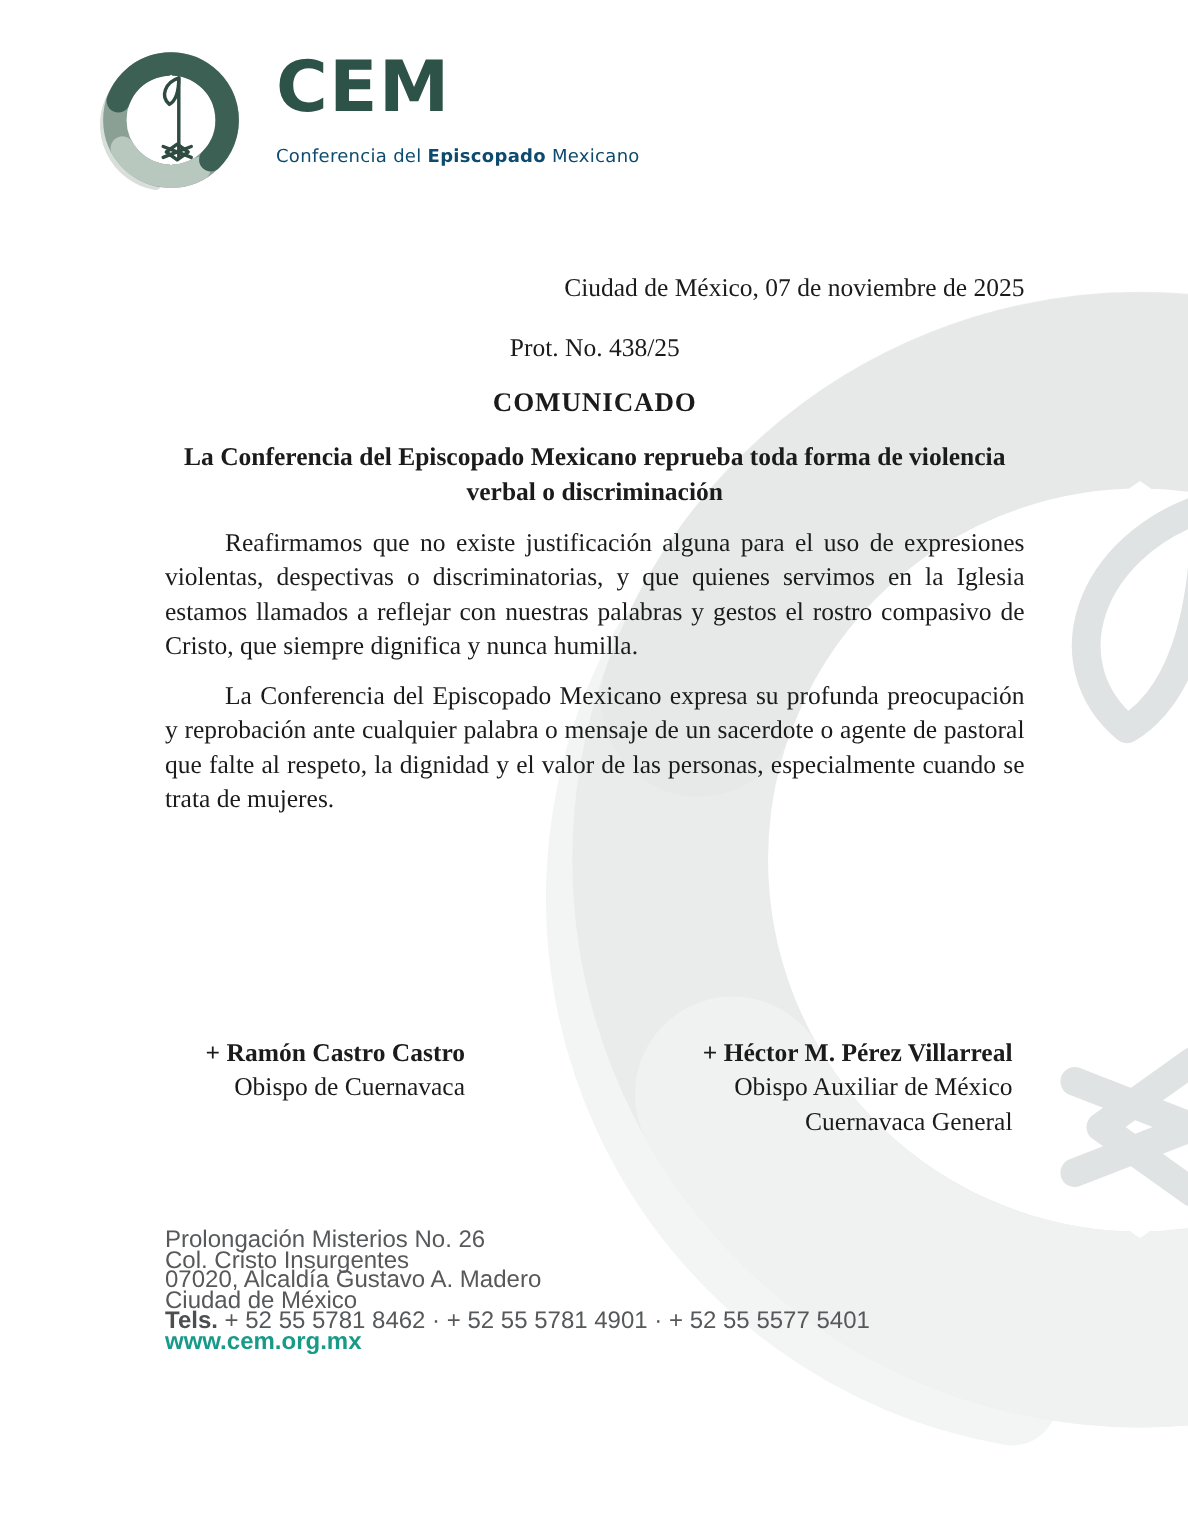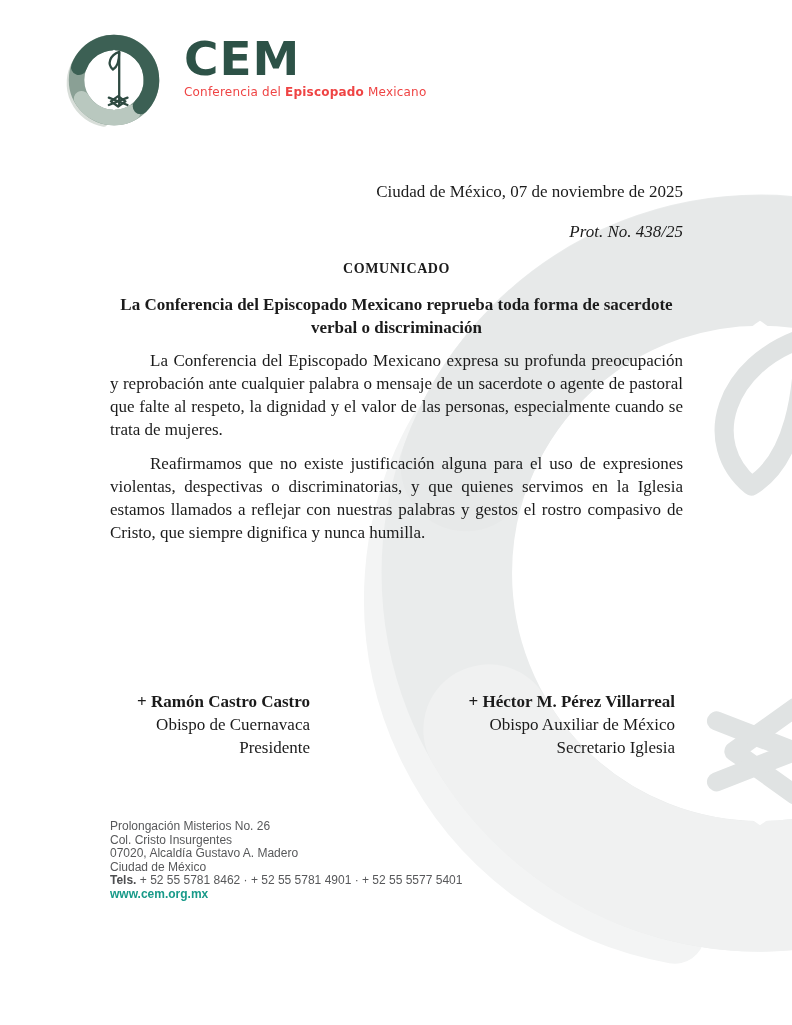--- a/index.html
+++ b/index.html
@@ -17,40 +17,40 @@
     position:absolute;left:325px;top:138px;
     width:870px;height:870px;
     z-index:0;pointer-events:none;
   }
   .logo-color{--c-pale:#d8ded9;--c-mid:#8aa095;--c-light:#b9c8bf;--c-dark:#3c6054;--c-core:#ffffff;--c-staff:#2e4a41;}
   .logo-gray {--c-pale:#f3f4f4;--c-mid:#eaecec;--c-light:#f0f1f1;--c-dark:#e7e9e9;--c-core:#ffffff;--c-staff:#e0e3e3;}
   
   .header-logo{position:absolute;left:62px;top:28px;width:104px;height:104px;z-index:2;}
   .wordmark{position:absolute;left:184px;top:34px;z-index:2;font-family:"DejaVu Sans",sans-serif;}
   .acronym{font-size:47px;font-weight:700;line-height:1.05;color:#2d5247;letter-spacing:1px;}
-  .tagline{margin-top:2px;font-size:12px;color:#ef4444;letter-spacing:.2px;}
+  .tagline{margin-top:14px;font-size:12px;color:#0c4a6e;letter-spacing:.2px;}
   .tagline b{font-weight:700;}
   
   .col{position:absolute;left:110px;top:180px;width:573px;z-index:2;font-size:17px;line-height:23px;}
   .dateline{text-align:right;}
-  .protocol{text-align:right;font-style:italic;margin-top:17px;}
-  .doc-title{text-align:center;font-weight:700;letter-spacing:.6px;margin-top:14px;font-size:14px;font-family:Liberation Serif, serif;}
+  .protocol{text-align:center;margin-top:17px;}
+  .doc-title{text-align:center;font-weight:700;letter-spacing:.6px;margin-top:14px;font-size:18px;font-family:Liberation Serif, serif;}
   .doc-subtitle{text-align:center;font-weight:700;margin-top:13px;}
   .para{margin:0;margin-top:11px;text-align:justify;text-indent:40px;}
   .para.first{margin-top:10px;}
   
   .sig{position:absolute;top:690px;z-index:2;text-align:right;font-size:17px;line-height:23px;}
   .sig .name{font-weight:700;}
   .sig-left{left:95px;width:215px;}
   .sig-right{left:415px;width:260px;}
   
   .footer{
     position:absolute;left:110px;top:820px;z-index:2;
     font-family:"Liberation Sans",sans-serif;
-    font-size:12px;line-height:13.5px;color:#57585a;
+    font-size:16px;line-height:13.5px;color:#57585a;
   }
   .footer .tels b{font-weight:700;color:#4d4e50;}
   .footer .website{font-weight:700;color:#189a89;}
 </style>
 </head>
 <body>
 
 <svg width="0" height="0" style="position:absolute" aria-hidden="true">
   <defs>
     <symbol id="cem-crest" viewBox="0 0 100 100">
@@ -80,34 +80,33 @@
   </svg>
   <div class="wordmark">
     <div class="acronym">CEM</div>
     <div class="tagline"><span>Conferencia del </span><b>Episcopado</b><span> Mexicano</span></div>
   </div>
 
   <div class="col">
     <div class="dateline">Ciudad de México, 07 de noviembre de 2025</div>
     <div class="protocol">Prot. No. 438/25</div>
     <div class="doc-title">COMUNICADO</div>
-    <div class="doc-subtitle">La Conferencia del Episcopado Mexicano reprueba toda forma de sacerdote verbal o discriminación</div>
+    <div class="doc-subtitle">La Conferencia del Episcopado Mexicano reprueba toda forma de violencia verbal o discriminación</div>
+    <p class="para">Reafirmamos que no existe justificación alguna para el uso de expresiones violentas, despectivas o discriminatorias, y que quienes servimos en la Iglesia estamos llamados a reflejar con nuestras palabras y gestos el rostro compasivo de Cristo, que siempre dignifica y nunca humilla.</p>
     <p class="para first">La Conferencia del Episcopado Mexicano expresa su profunda preocupación y reprobación ante cualquier palabra o mensaje de un sacerdote o agente de pastoral que falte al respeto, la dignidad y el valor de las personas, especialmente cuando se trata de mujeres.</p>
-    <p class="para">Reafirmamos que no existe justificación alguna para el uso de expresiones violentas, despectivas o discriminatorias, y que quienes servimos en la Iglesia estamos llamados a reflejar con nuestras palabras y gestos el rostro compasivo de Cristo, que siempre dignifica y nunca humilla.</p>
   </div>
 
   <div class="sig sig-left">
     <div class="name">+ Ramón Castro Castro</div>
     <div>Obispo de Cuernavaca</div>
-    <div>Presidente</div>
   </div>
   <div class="sig sig-right">
     <div class="name">+ Héctor M. Pérez Villarreal</div>
     <div>Obispo Auxiliar de México</div>
-    <div>Secretario Iglesia</div>
+    <div>Cuernavaca General</div>
   </div>
 
   <div class="footer">
     <div>Prolongación Misterios No. 26</div>
     <div>Col. Cristo Insurgentes</div>
     <div>07020, Alcaldía Gustavo A. Madero</div>
     <div>Ciudad de México</div>
     <div class="tels"><b>Tels.</b><span> + 52 55 5781 8462 · + 52 55 5781 4901 · + 52 55 5577 5401</span></div>
     <div class="website">www.cem.org.mx</div>
   </div>

